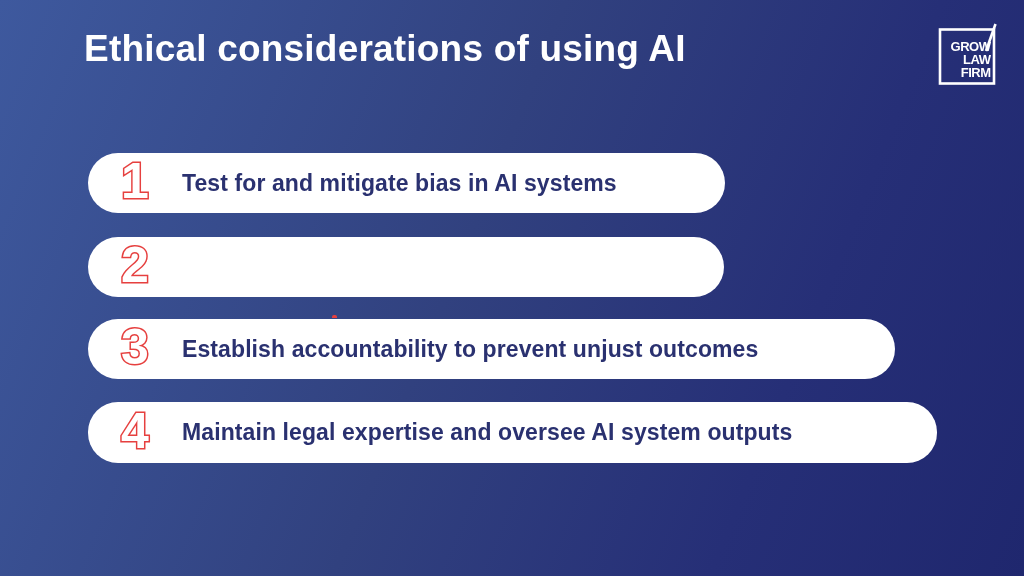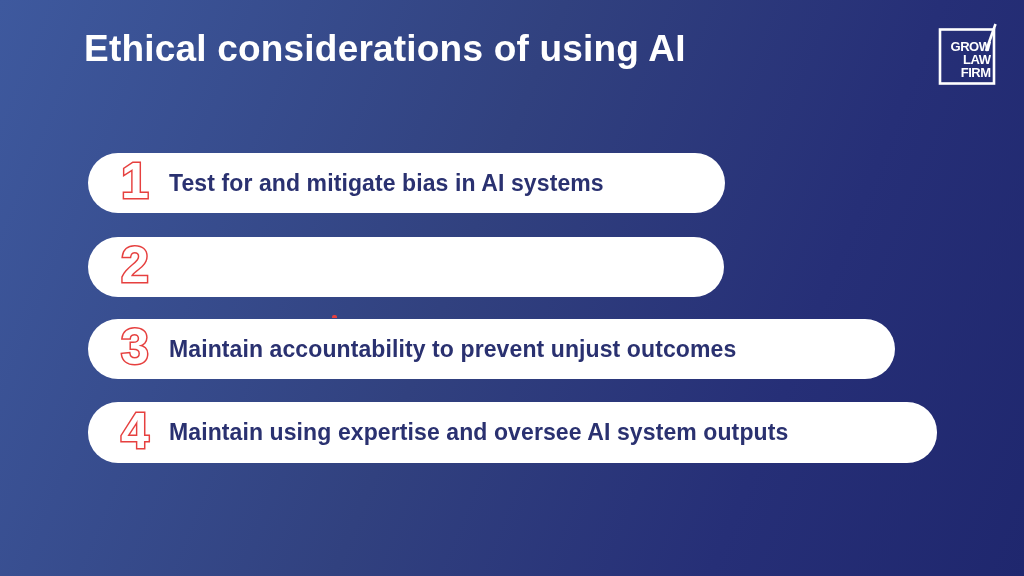--- a/index.html
+++ b/index.html
@@ -54,21 +54,21 @@
     font-size: 50px;
     line-height: 1;
     font-weight: 800;
     color: #ffffff;
     -webkit-text-stroke: 3px #e6403f;
     paint-order: stroke fill;
     margin-top: -4px;
   }
 
   .card-text {
-    margin-left: 11px;
+    margin-left: 24px;
     font-size: 23px;
     font-weight: 700;
     letter-spacing: 0.1px;
     color: #2a3170;
     white-space: nowrap;
   }
 
   .red-speck {
     position: absolute;
     left: 332px;
@@ -100,21 +100,21 @@
   </div>
 
   <div class="card card-2">
     <span class="card-number">2</span>
   </div>
 
   <div class="red-speck"></div>
 
   <div class="card card-3">
     <span class="card-number">3</span>
-    <span class="card-text">Maintain accountability to prevent unjust outcomes</span>
+    <span class="card-text">Establish accountability to prevent unjust outcomes</span>
   </div>
 
   <div class="card card-4">
     <span class="card-number">4</span>
-    <span class="card-text">Maintain using expertise and oversee AI system outputs</span>
+    <span class="card-text">Maintain legal expertise and oversee AI system outputs</span>
   </div>
 
 </div>
 
 </body></html>

